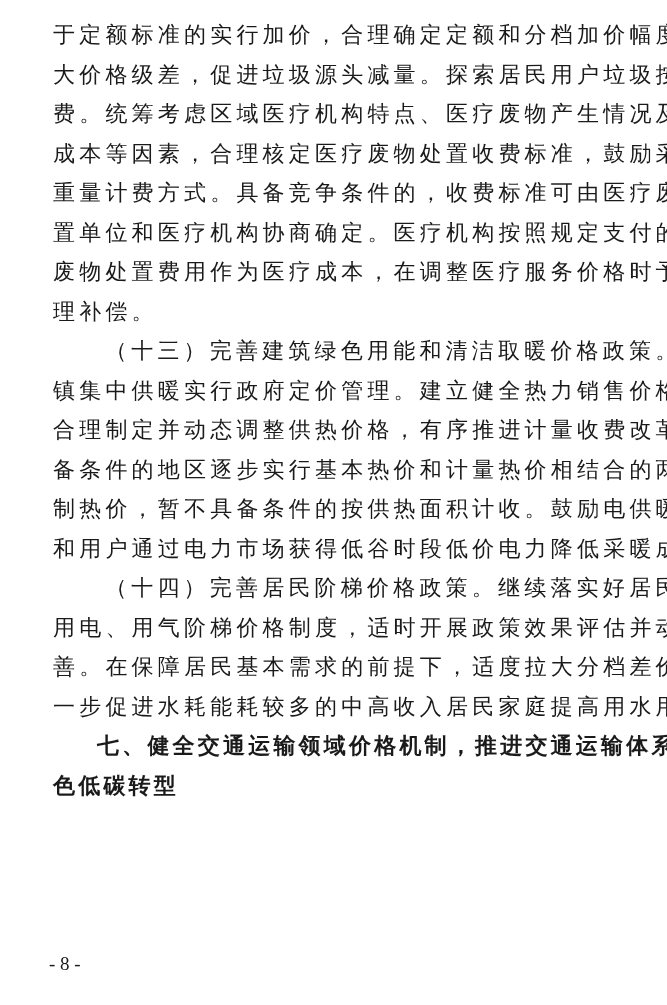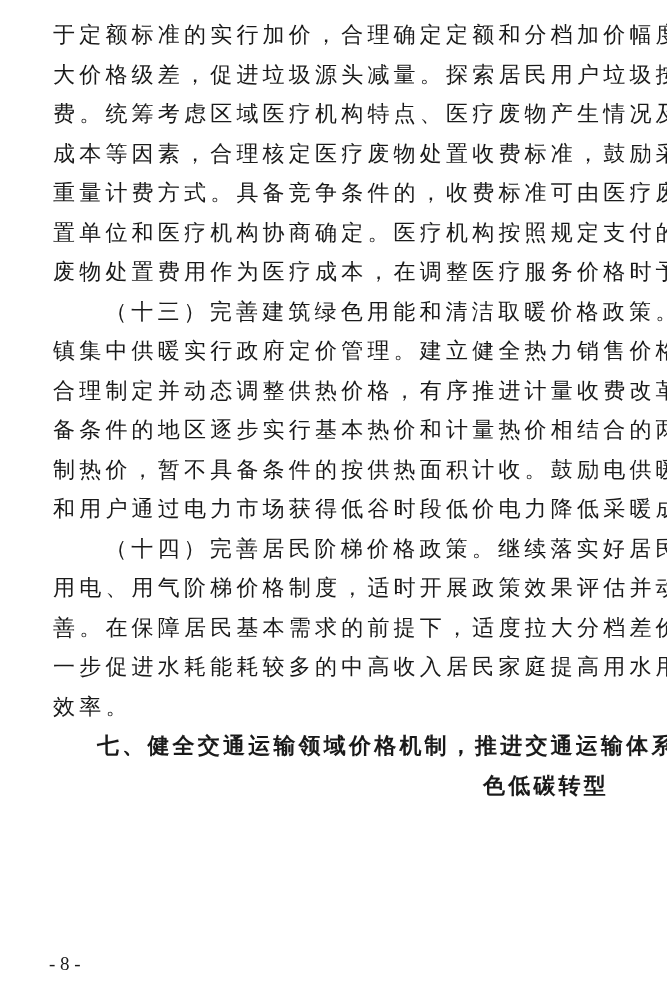--- a/index.html
+++ b/index.html
@@ -56,39 +56,39 @@
 <div class="page">
 
   <p class="para">
     <span class="line">于定额标准的实行加价，合理确定定额和分档加价幅度，拉</span>
     <span class="line">大价格级差，促进垃圾源头减量。探索居民用户垃圾按量收</span>
     <span class="line">费。统筹考虑区域医疗机构特点、医疗废物产生情况及处理</span>
     <span class="line">成本等因素，合理核定医疗废物处置收费标准，鼓励采取按</span>
     <span class="line">重量计费方式。具备竞争条件的，收费标准可由医疗废物处</span>
     <span class="line">置单位和医疗机构协商确定。医疗机构按照规定支付的医疗</span>
     <span class="line">废物处置费用作为医疗成本，在调整医疗服务价格时予以合</span>
+    <span class="line">理补偿。</span>
   </p>
 
   <p class="para">
     <span class="line" style="padding-left:52px;">（十三）完善建筑绿色用能和清洁取暖价格政策。对城</span>
     <span class="line">镇集中供暖实行政府定价管理。建立健全热力销售价格机制，</span>
     <span class="line">合理制定并动态调整供热价格，有序推进计量收费改革，具</span>
     <span class="line">备条件的地区逐步实行基本热价和计量热价相结合的两部</span>
     <span class="line">制热价，暂不具备条件的按供热面积计收。鼓励电供暖企业</span>
     <span class="line">和用户通过电力市场获得低谷时段低价电力降低采暖成本。</span>
   </p>
 
   <p class="para">
     <span class="line" style="padding-left:52px;">（十四）完善居民阶梯价格政策。继续落实好居民用水、</span>
     <span class="line">用电、用气阶梯价格制度，适时开展政策效果评估并动态完</span>
     <span class="line">善。在保障居民基本需求的前提下，适度拉大分档差价，进</span>
     <span class="line">一步促进水耗能耗较多的中高收入居民家庭提高用水用能</span>
-    <span class="line">效率。</span>
   </p>
 
   <h2 class="heading" style="margin-top:0;">
     <span class="line" style="padding-left:44px;text-indent:0;">七、健全交通运输领域价格机制，推进交通运输体系绿</span>
-    <span class="line" style="text-indent:0;text-align:right;">色低碳转型</span>
+    <span class="line" style="text-indent:0;">色低碳转型</span>
   </h2>
 
 </div>
 
 <div class="page-number">- 8 -</div>
 
 </body></html>

